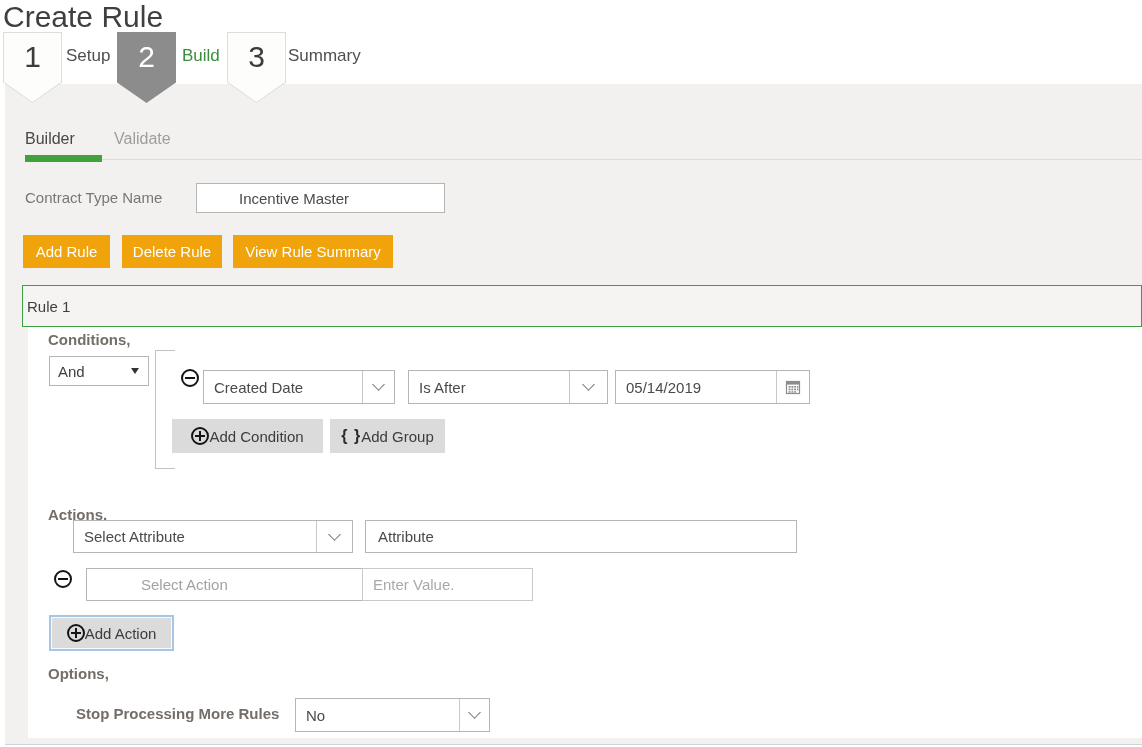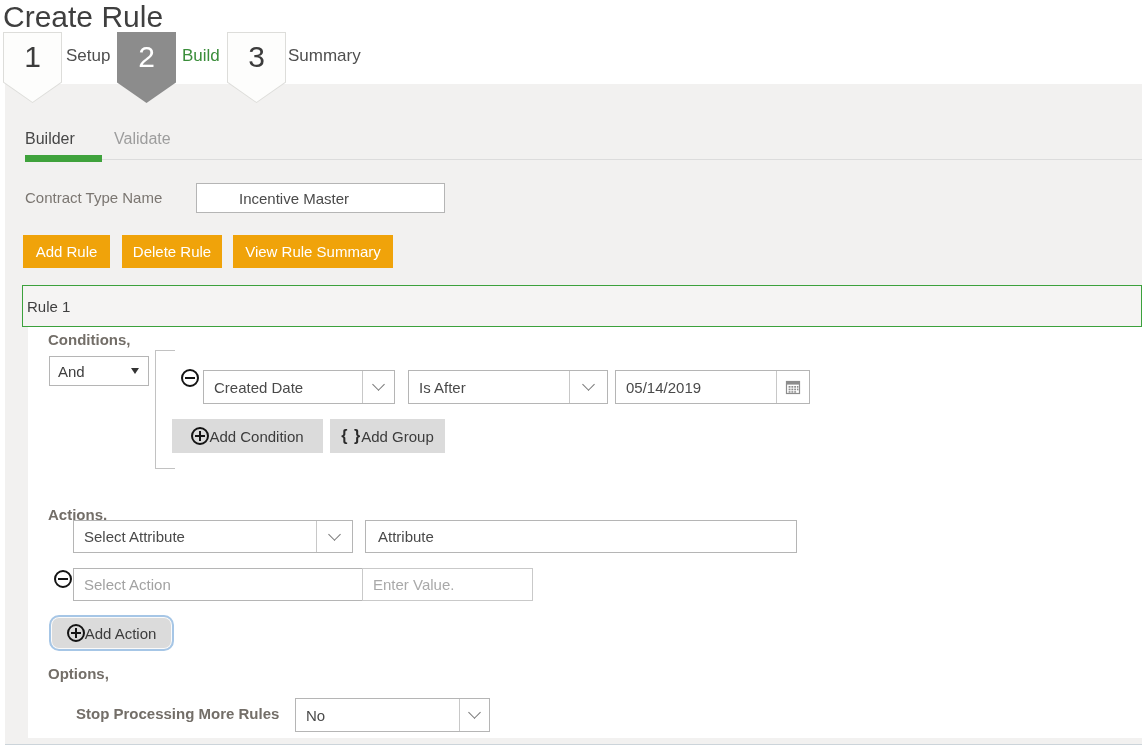--- a/index.html
+++ b/index.html
@@ -202,29 +202,29 @@
     <div class="dd-cell" style="width:36px;">
       <span class="chev"></span>
     </div>
   </div>
   <div class="textbox" style="left:365px; top:520px; width:432px; height:33px; padding-left:12px;">Attribute</div>
 
   <span class="circ minus-abs" style="left:54px; top:570px;">
       <span class="h"></span>
     </span>
 
-  <div class="dropdown" style="left:73px; top:568px; width:340px; height:33px;">
+  <div class="dropdown" style="left:86px; top:568px; width:340px; height:33px;padding-left:44px;">
     <div class="dd-text placeholder">Select Action</div>
     <div class="dd-cell" style="width:36px;">
       <span class="chev"></span>
     </div>
   </div>
   <div class="textbox placeholder" style="left:362px; top:568px; width:171px; height:33px;">Enter Value.</div>
 
-  <button class="btn-gray focused" style="left:49px; top:615px; width:125px;border-radius:10px;">
+  <button class="btn-gray focused" style="left:49px; top:615px; width:125px;">
     <span class="circ">
         <span class="h"></span>
         <span class="v"></span>
       </span>
     <span>Add Action</span>
   </button>
 
   <div class="section-label" style="left:48px; top:665px;">Options,</div>
   <div class="section-label" style="left:76px; top:705px;">Stop Processing More Rules</div>
 

